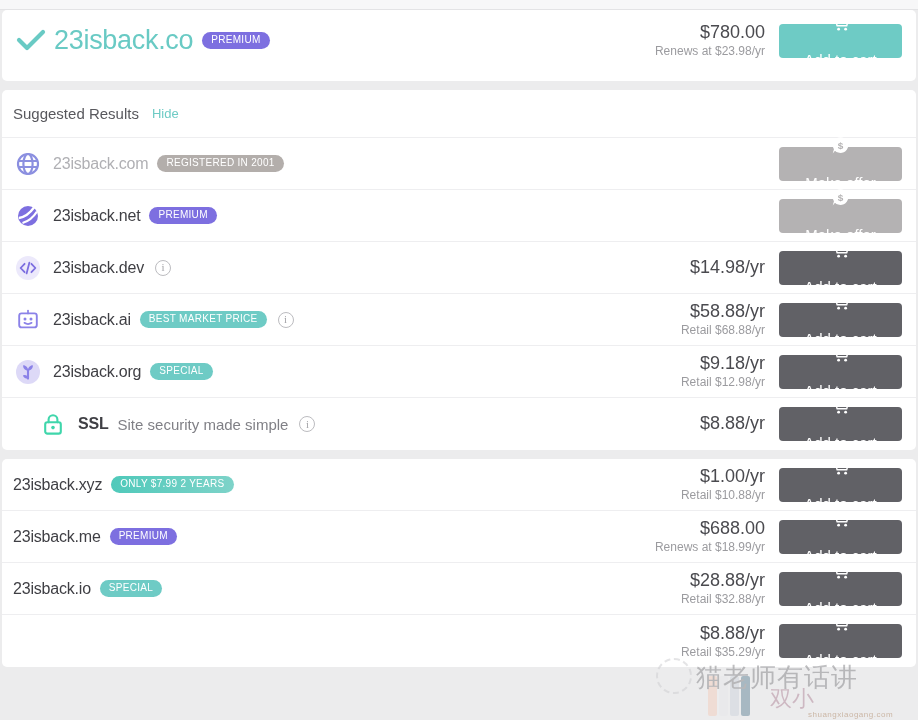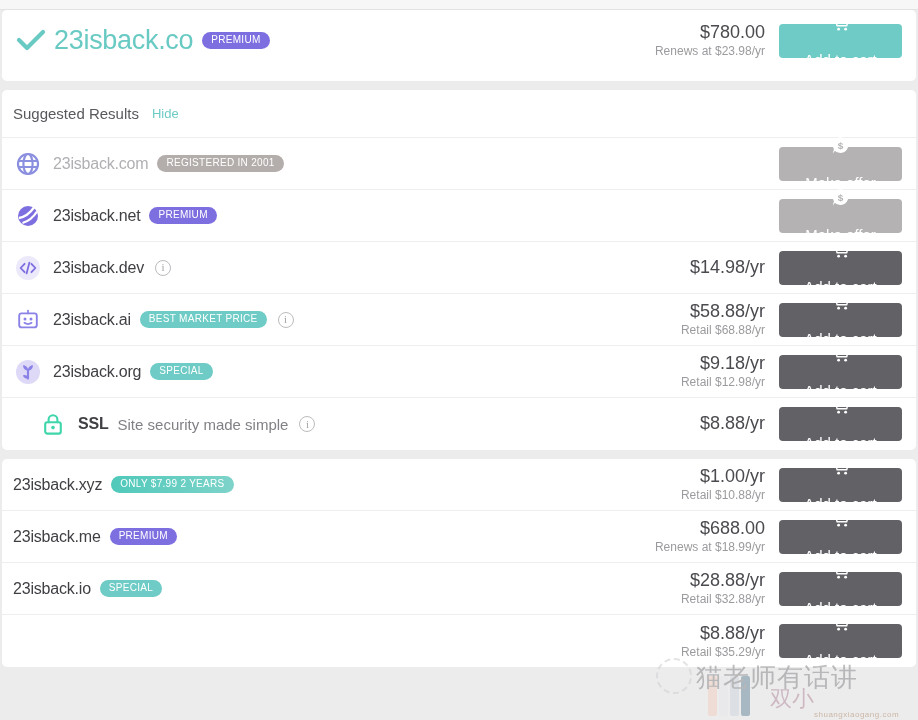--- a/index.html
+++ b/index.html
@@ -219,21 +219,21 @@
     letter-spacing: 1px;
     font-family: "DejaVu Sans", sans-serif;
   }
   .wm-text2 {
     position: absolute; left: 120px; top: 26px;
     font-size: 22px;
     color: #b58fa0;
     font-family: "DejaVu Sans", sans-serif;
   }
   .wm-site {
-    position: absolute; left: 164px; top: 52px;
+    position: absolute; left: 158px; top: 52px;
     font-size: 8px;
     color: #b08a6a;
     letter-spacing: 0.5px;
   }
   .wm-bars { position: absolute; left: 58px; top: 18px; display: flex; gap: 2px; }
   .wm-bars i { display:block; width: 9px; height: 40px; border-radius: 2px; }
 </style>
 </head>
 <body>
 

